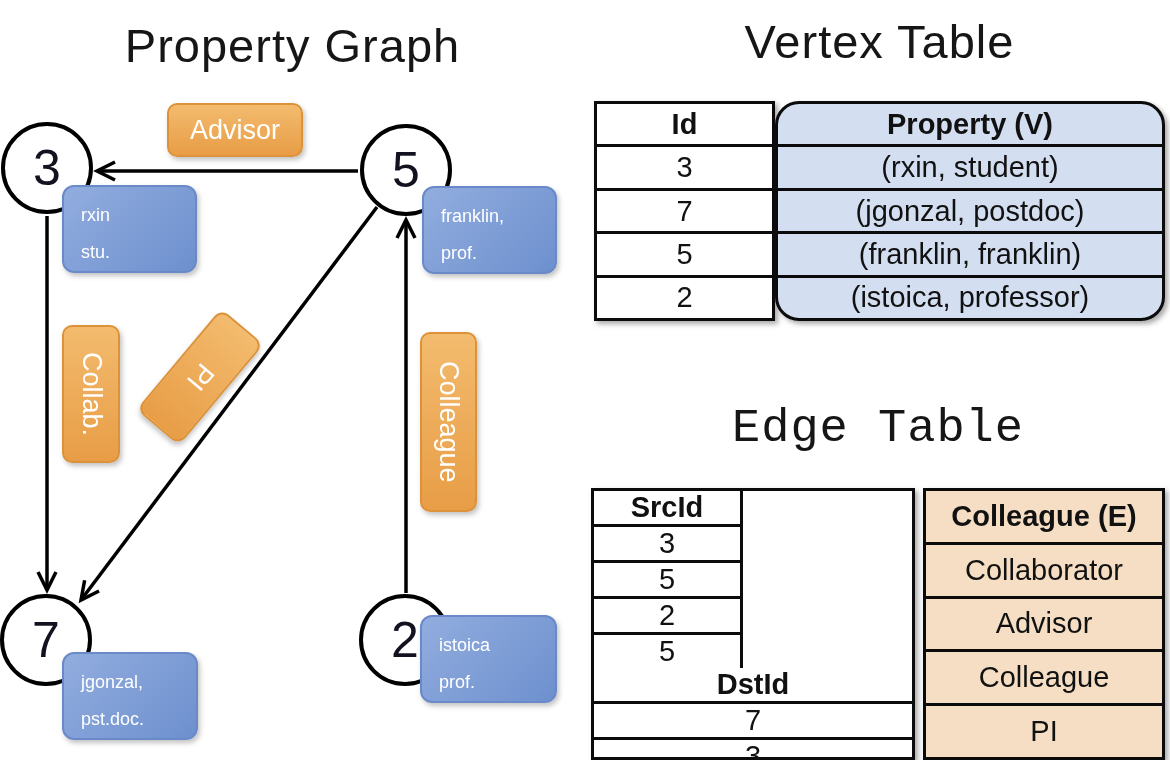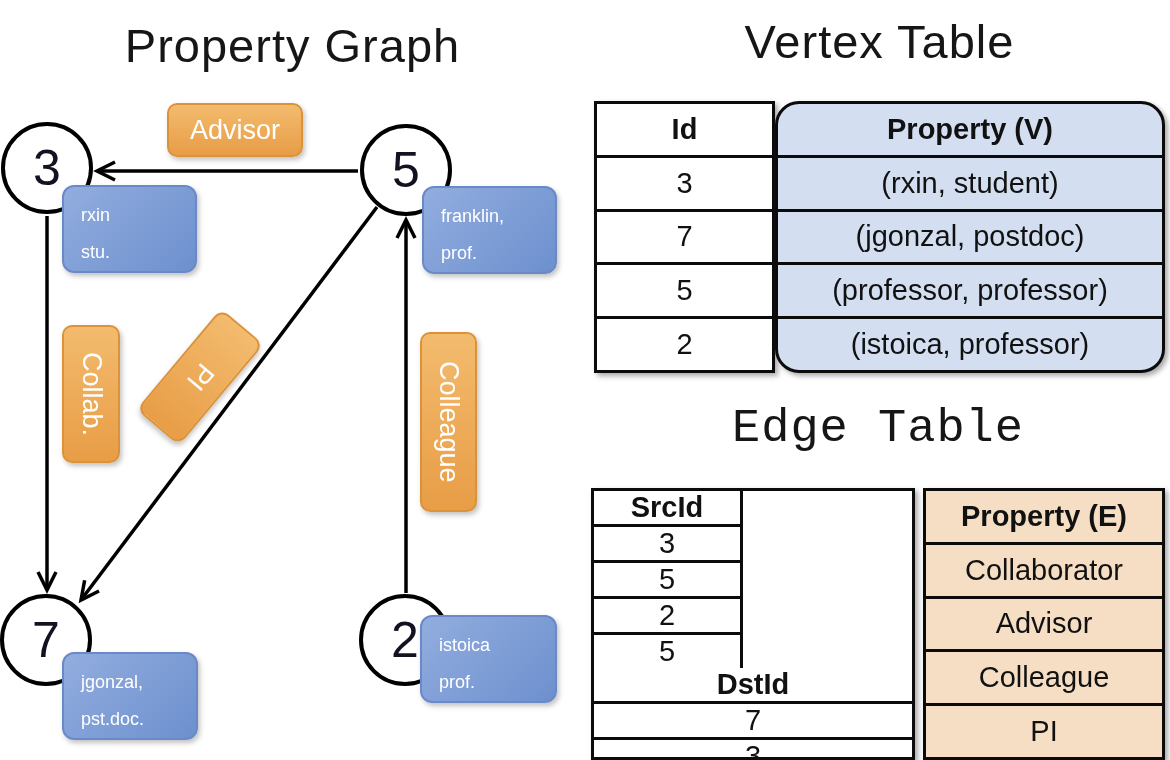--- a/index.html
+++ b/index.html
@@ -94,33 +94,33 @@
     <div>jgonzal,</div>
     <div>pst.doc.</div>
   </div>
   <div class="blabel" style="left:420px; top:615px; width:137px; height:88px;">
     <div>istoica</div>
     <div>prof.</div>
   </div>
 
   <div class="title" style="left:594px; top:14px; width:571px;">Vertex Table</div>
 
-  <div class="tblwrap" style="left:594px; top:101px; width:571px; height:272px; ">
+  <div class="tblwrap" style="left:594px; top:101px; width:571px; height:220px; ">
     <div class="tcol" style="width:181px;">
       <div class="tcell thead">Id</div>
       <div class="tcell">3</div>
       <div class="tcell">7</div>
       <div class="tcell">5</div>
       <div class="tcell">2</div>
     </div>
     <div class="tcol vfill" style="flex:1;border-radius:24px;">
       <div class="tcell thead">Property (V)</div>
       <div class="tcell">(rxin, student)</div>
       <div class="tcell">(jgonzal, postdoc)</div>
-      <div class="tcell">(professor, professor)</div>
+      <div class="tcell">(franklin, franklin)</div>
       <div class="tcell">(istoica, professor)</div>
     </div>
   </div>
 
   <div class="title" style="left:591px; top:402px; width:574px;font-family:Liberation Mono, monospace;">Edge Table</div>
 
   <div class="tblwrap" style="left:591px; top:488px; width:574px; height:272px; gap:8px;">
     <div class="tcol group2" style="width:324px;">
       <div class="subcol" style="width:146px;">
         <div class="tcell thead">SrcId</div>
@@ -131,21 +131,21 @@
       </div>
       <div class="subcol" style="flex:1;">
         <div class="tcell thead">DstId</div>
         <div class="tcell">7</div>
         <div class="tcell">3</div>
         <div class="tcell">5</div>
         <div class="tcell">7</div>
       </div>
     </div>
     <div class="tcol efill" style="flex:1;">
-      <div class="tcell thead">Property (E)</div>
+      <div class="tcell thead">Colleague (E)</div>
       <div class="tcell">Collaborator</div>
       <div class="tcell">Advisor</div>
       <div class="tcell">Colleague</div>
       <div class="tcell">PI</div>
     </div>
   </div>
 
 </div>
 
 </body></html>

